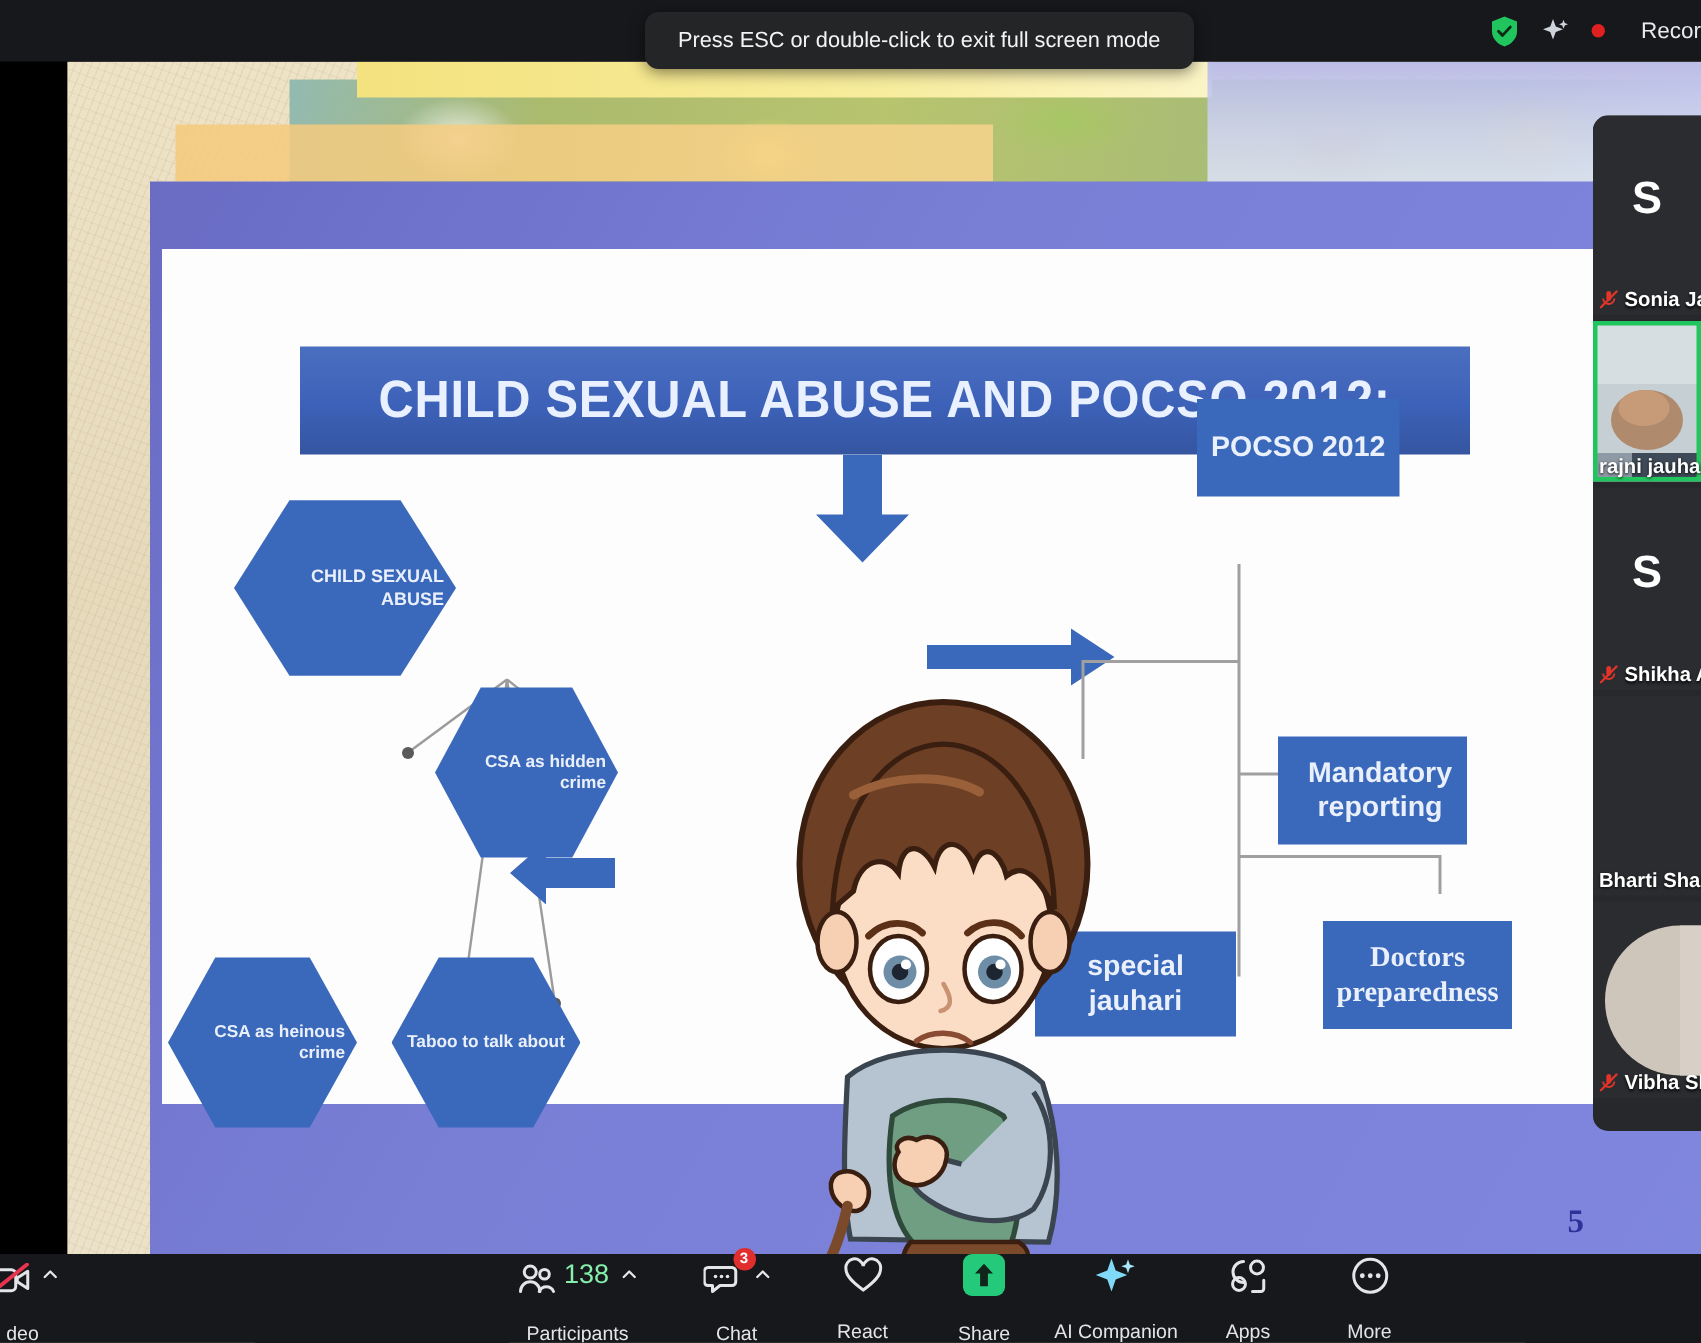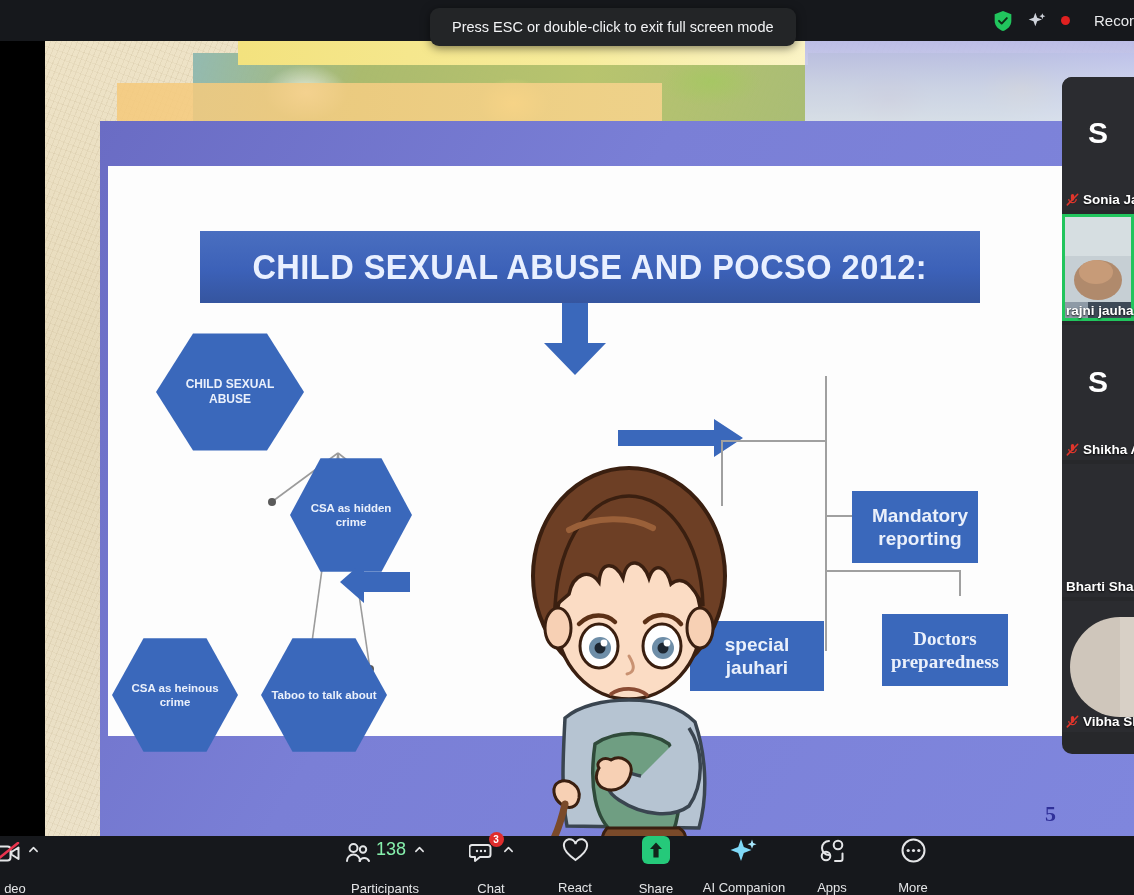--- a/index.html
+++ b/index.html
@@ -100,21 +100,21 @@
     display:flex; align-items:center; justify-content:center;
   }
   .title-box span {
     color: #e9f0ff; font-size: 35px; font-weight: 700; letter-spacing: .5px;
     font-family: "Liberation Sans Narrow","Liberation Sans",sans-serif;
     transform: scaleX(.93); white-space: nowrap;
   }
   .hex {
     background: #3a68bb;
     clip-path: polygon(25% 2%, 75% 2%, 100% 50%, 75% 98%, 25% 98%, 0% 50%);
-    display:flex; align-items:center; justify-content:center; text-align:center;
+    display:flex; align-items:center; justify-content:center; text-align:right;
     color:#eaf0fb; line-height:1.25; padding: 0 8px;
   }
   .box {
     background: #3a68bb; display:flex; align-items:center; justify-content:center;
     text-align:center; color:#eaf0fb; line-height:1.22; padding: 0 6px;
   }
 
   
   .boy { position:absolute; left: 395px; top: 290px; width: 250px; height: 400px; }
 
@@ -249,20 +249,23 @@
 
         <svg class="dg" style="left:590px; top:155px; width:330px; height:340px;" viewBox="0 0 330 340">
           <g stroke="#a0a0a0" stroke-width="2" fill="none">
             <path d="M128 55 L128 330"></path>
             <path d="M128 120 H24 V185"></path>
             <path d="M128 195 H182"></path>
             <path d="M128 250 H262 V275"></path>
           </g>
         </svg>
 
+        <div class="dg box" style="left:690px; top:100px; width:135px; height:65px; font-size:19px; font-weight:700;">
+          <span>POCSO 2012</span>
+        </div>
         <div class="dg box" style="left:744px; top:325px; width:126px; height:72px; font-size:19px; font-weight:700;padding-left:16px;">
           <span>Mandatory reporting</span>
         </div>
         <div class="dg box" style="left:582px; top:455px; width:134px; height:70px; font-size:19px; font-weight:700;">
           <span>special jauhari</span>
         </div>
         <div class="dg box" style="left:774px; top:448px; width:126px; height:72px; font-size:19px; font-weight:700;font-family:Liberation Serif, serif;">
           <span>Doctors preparedness</span>
         </div>
 

